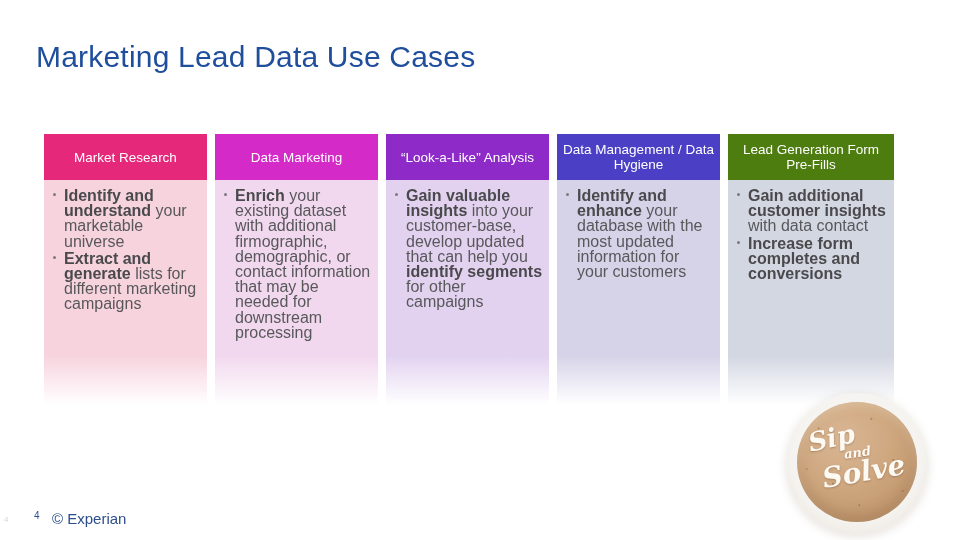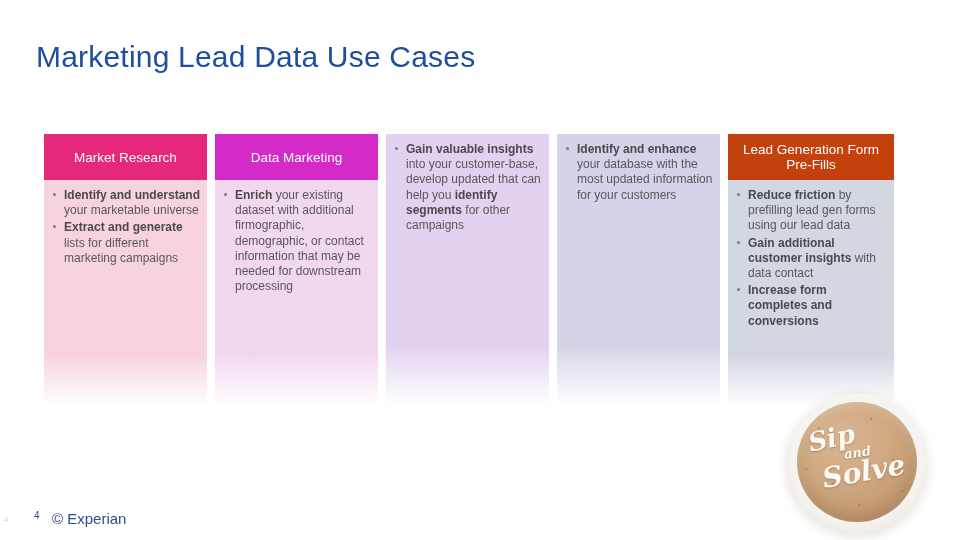--- a/index.html
+++ b/index.html
@@ -58,21 +58,21 @@
   .card-body {
     flex: 1 1 auto;
     padding: 8px 6px 8px 6px;
     position: relative;
   }
   .card-body ul { list-style: none; }
   .card-body li {
     position: relative;
     padding-left: 14px;
     margin-bottom: 2px;
-    font-size: 12px;
+    font-size: 16px;
     line-height: 15.2px;
     color: #58585b;
   }
   .card-body li .dot {
     position: absolute;
     left: 3px; top: 5px;
     width: 3px; height: 3px;
     border-radius: 50%;
     background: #7a7a7d;
   }
@@ -194,49 +194,47 @@
         <ul>
           <li>
             <span class="dot"></span>
             <b>Enrich</b><span> your existing dataset with additional firmographic, demographic, or contact information that may be needed for downstream processing</span>
           </li>
         </ul>
       </div>
     </div>
 
     <div class="card">
+      <div class="card-header" style="background: rgb(142, 43, 200);">“Look-a-Like” Analysis</div>
       <div class="card-body" style="background: linear-gradient(rgb(226, 210, 240) 0%, rgb(226, 210, 240) 78%, rgb(255, 255, 255) 100%);">
         <ul>
           <li>
             <span class="dot"></span>
             <b>Gain valuable insights</b><span> into your customer-base, develop updated that can help you </span><b>identify segments</b><span> for other campaigns</span>
           </li>
         </ul>
       </div>
     </div>
 
     <div class="card">
+      <div class="card-header" style="background: rgb(75, 63, 198);">Data Management / Data Hygiene</div>
       <div class="card-body" style="background: linear-gradient(rgb(214, 211, 232) 0%, rgb(214, 211, 232) 78%, rgb(255, 255, 255) 100%);">
         <ul>
           <li>
             <span class="dot"></span>
             <b>Identify and enhance</b><span> your database with the most updated information for your customers</span>
           </li>
         </ul>
       </div>
     </div>
 
     <div class="card wide">
-      <div class="card-header" style="background: #c2410c;">Lead Generation Form Pre-Fills</div>
+      <div class="card-header" style="background: #4d7c0f;">Lead Generation Form Pre-Fills</div>
       <div class="card-body" style="background: linear-gradient(rgb(211, 215, 226) 0%, rgb(211, 215, 226) 78%, rgb(255, 255, 255) 100%);">
         <ul>
-          <li>
-            <span class="dot"></span>
-            <b>Reduce friction</b><span> by prefilling lead gen forms using our lead data</span>
-          </li>
           <li>
             <span class="dot"></span>
             <b>Gain additional customer insights</b><span> with data contact</span>
           </li>
           <li>
             <span class="dot"></span>
             <b>Increase form completes and conversions</b><span></span>
           </li>
         </ul>
       </div>

